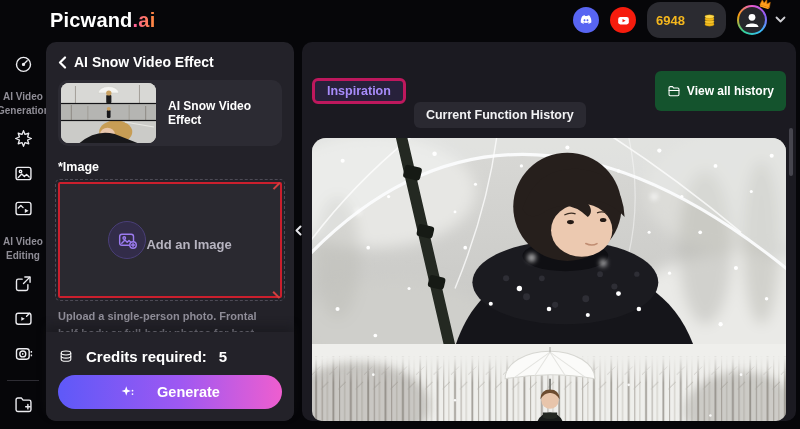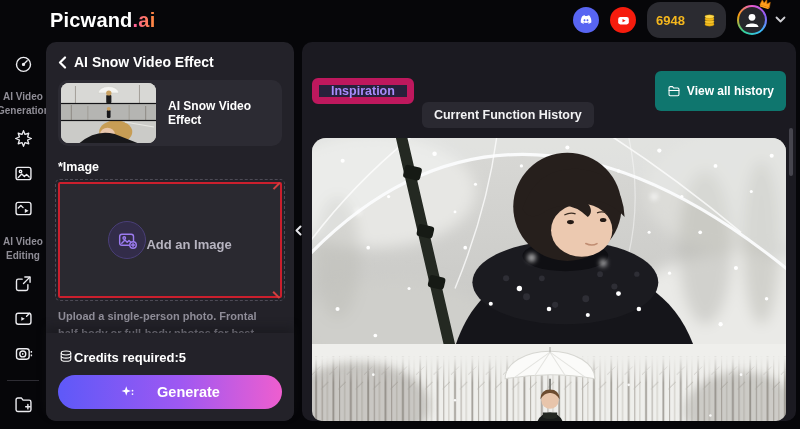--- a/index.html
+++ b/index.html
@@ -47,34 +47,34 @@
   .field-label { margin-top:14px; font-size:12.5px; font-weight:bold; }
   .dropzone { margin-top:8px; height:116px; background:#2a2930; border:2px solid #cb1f2d; outline:1px dashed #4c4a55; outline-offset:2px; border-radius:2px; display:flex; flex-direction:row; align-items:center; justify-content:center; position:relative; cursor:pointer; }
   .dz-icon { width:38px; height:38px; border-radius:50%; background:#322c49; border:1px solid #4a3f78; display:flex; align-items:center; justify-content:center; }
   .dz-label { margin-top:9px; color:#b7b4c0; font-weight:bold; font-size:13px; }
   .dz-mark { position:absolute; width:9px; height:1.5px; background:#d24040; }
   .dz-mark.tr { top:1px; right:-1px; transform:rotate(-45deg); }
   .dz-mark.br { bottom:1px; right:-1px; transform:rotate(45deg); }
   .hint { margin-top:10px; font-size:11px; line-height:1.55; color:#8f8d98; font-weight:bold; }
   .section-label { margin-top:9px; font-size:13px; font-weight:bold; }
   .panel-footer { position:absolute; left:0; right:0; bottom:0; background:#232229; border-radius:0 0 10px 10px; padding:8px 12px 12px; box-shadow:0 -6px 10px rgba(20,20,24,.45); }
-  .credits-row { display:flex; align-items:center; gap:0; font-size:13px; font-weight:bold;margin-top:8px; }
+  .credits-row { display:flex; align-items:center; gap:12px; font-size:15px; font-weight:bold;margin-top:8px; }
   .generate-btn { margin-top:10px; width:100%; height:34px; border:none; border-radius:17px; background:linear-gradient(90deg,#5e59f8 0%,#9f58f2 55%,#ee5ecf 100%); color:#fff; font-weight:bold; font-size:14.5px; display:flex; align-items:center; justify-content:center; gap:22px; cursor:pointer; font-family:inherit; }
 
   
   .collapse-col { width:8px; flex:none; display:flex; align-items:center; justify-content:center; }
   .collapse-handle { padding:14px 0; cursor:pointer; }
 
   
   .right-panel { flex:1; margin:2px 4px 0 0; background:#1b1a21; border-radius:10px; padding:12px 10px 0; position:relative; display:flex; flex-direction:column; overflow:hidden; }
   .tabs-row { display:flex; align-items:center; flex:none; }
   .tab { height:26px; padding:0 12px; border-radius:6px; font-weight:bold; font-size:12.5px; display:flex; align-items:center; cursor:pointer; border:none; font-family:inherit; }
-  .tab-active { background:#27213b; border:7px solid #be185d; color:#a78bfa; }
+  .tab-active { background:#27213b; border:3px solid #be185d; color:#a78bfa; }
   .tab-inactive { background:#2a2931; color:#f2f2f4; margin-left:8px;margin-top:48px; }
-  .view-all-btn { margin-left:auto; height:40px; background:#0f766e; border:none; border-radius:6px; color:#fff; font-weight:bold; font-size:12px; display:flex; align-items:center; gap:6px; padding:15px 12px; cursor:pointer; font-family:inherit; }
+  .view-all-btn { margin-left:auto; height:40px; background:#14532d; border:none; border-radius:6px; color:#fff; font-weight:bold; font-size:12px; display:flex; align-items:center; gap:6px; padding:15px 12px; cursor:pointer; font-family:inherit; }
   .media-stack { margin-top:10px; flex:1; border-radius:14px 14px 10px 10px; overflow:hidden; display:flex; flex-direction:column; background:#0c0c0e; }
   .media-1 { height:206px; flex:none; cursor:pointer; }
   .media-2 { flex:1; cursor:pointer; }
   .media-1 svg, .media-2 svg, .thumb svg { width:100%; height:100%; }
   .scroll-thumb { position:absolute; right:3px; top:86px; width:4px; height:48px; border-radius:2px; background:#46454e; cursor:pointer; }
 </style>
 </head>
 <body>
 
 <div class="app">

